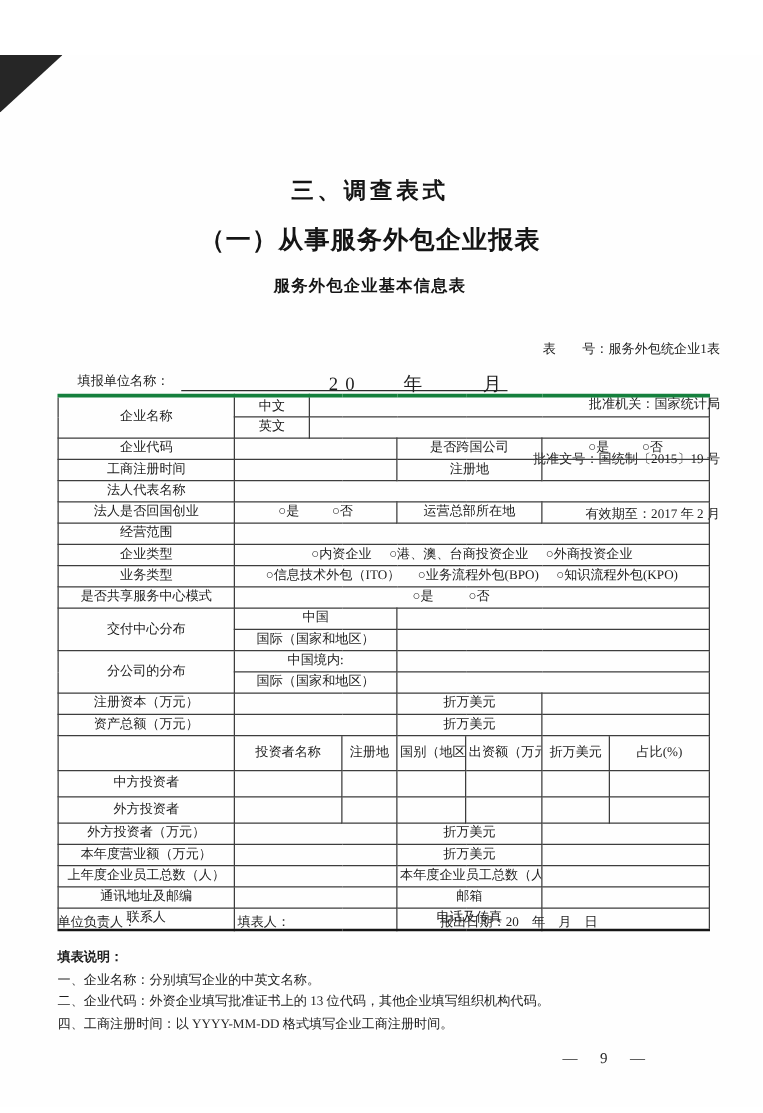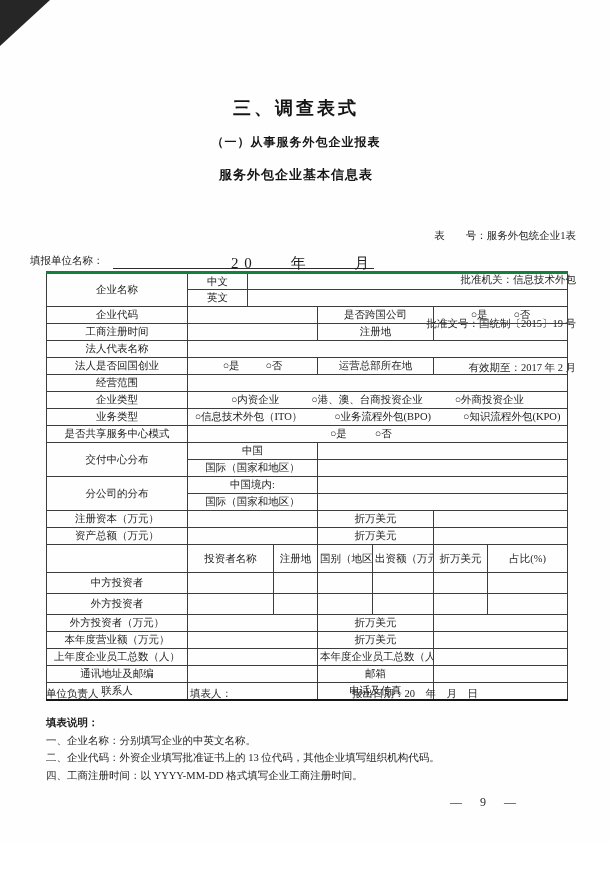--- a/index.html
+++ b/index.html
@@ -1,37 +1,37 @@
 <!DOCTYPE html>
 <html><head>
 <meta charset="utf-8">
 <style>
   * { margin:0; padding:0; box-sizing:border-box; }
   html,body { background:#ffffff; }
   .page {
     position:relative; width:610px; height:842px; background:#fefefe;
-    font-family:"Liberation Serif", serif; color:#222; overflow:hidden;
+    font-family:"Liberation Serif", serif; color:#222; overflow:hidden;margin-top:44px;
   }
   
   .corner {
     position:absolute; left:0; top:0; width:50px; height:46px;
     background:#262626; clip-path:polygon(0 0,100% 0,0 100%);
   }
   
   .titles { position:absolute; left:0; top:96px; width:592px; text-align:center;
     font-family:"Liberation Sans", sans-serif; color:#151515; }
   .title1 { font-size:18px; font-weight:bold; letter-spacing:3px; }
-  .title2 { font-size:12px; font-weight:bold; letter-spacing:1px; margin-top:14px; }
+  .title2 { font-size:20px; font-weight:bold; letter-spacing:1px; margin-top:14px; }
   .title3 { font-size:13px; font-weight:bold; letter-spacing:1px; margin-top:15px; }
   
   .meta { position:absolute; left:391px; top:200px; width:185px;
     font-size:10.5px; line-height:14.6px; white-space:pre; color:#1e1e1e;text-align:right; }
   .meta .row { display:block; }
   
-  .report-line { position:absolute; left:30px; top:252px; width:344px; height:18px;
+  .report-line { position:absolute; left:62px; top:252px; width:344px; height:18px;
     font-size:10.5px; color:#1e1e1e; }
   .report-line .lbl { position:absolute; left:0; top:2px; }
   .report-line .blank {
     position:absolute; left:83px; top:0; width:261px; height:17px;
     border-bottom:1.5px solid #2c2c2c; white-space:pre; font-size:15px;
   }
   .report-line .blank span { position:absolute; left:118px; top:2px; letter-spacing:1px; white-space:pre; }
   
   table.form {
     position:absolute; left:46px; top:271px; width:521px;
@@ -39,21 +39,21 @@
     font-size:10.5px; color:#1c1c1c;
     border-top:3px solid #15803d; border-bottom:2.5px solid #161616;
   }
   table.form td {
     border:1px solid #3d3d3d; text-align:center; vertical-align:middle;
     padding:0 2px; height:17px; line-height:12px; overflow:hidden; white-space:nowrap;
   }
   table.form td.lab { }
   table.form tr.hdr td { height:28px; }
   table.form tr.inv td { height:21px; }
-  .opts { display:flex; justify-content:center; gap:32px; white-space:nowrap; }
+  .opts { display:flex; justify-content:center; gap:14px; white-space:nowrap; }
   .opts.tight { gap:26px; }
   .opts.leftish { justify-content:flex-start; padding-left:140px; gap:28px; }
   
   .sign-line { position:absolute; left:46px; top:687px; width:521px; height:16px;
     font-size:10.5px; color:#1e1e1e; }
   .sign-line .s1 { position:absolute; left:0; }
   .sign-line .s2 { position:absolute; left:144px; }
   .sign-line .s3 { position:absolute; left:306px; white-space:pre; }
   
   .notes { position:absolute; left:46px; top:714px; width:520px;
@@ -71,21 +71,21 @@
   <div class="corner"></div>
 
   <div class="titles">
     <div class="title1">三、调查表式</div>
     <div class="title2">（一）从事服务外包企业报表</div>
     <div class="title3">服务外包企业基本信息表</div>
   </div>
 
   <div class="meta">
     <span class="row"><span>表        号：</span><span>服务外包统企业1表</span></span>
-    <span class="row"><span>批准机关：</span><span>信息技术外包</span></span>
+    <span class="row"><span>批准机关：</span><span>国家统计局</span></span>
     <span class="row"><span>批准文号：</span><span>国统制〔2015〕19 号</span></span>
     <span class="row"><span>有效期至：</span><span>2017 年 2 月</span></span>
   </div>
 
   <div class="report-line">
     <span class="lbl">填报单位名称：</span>
     <span class="blank">
       <span>2 0        年          月</span>
     </span>
   </div>

